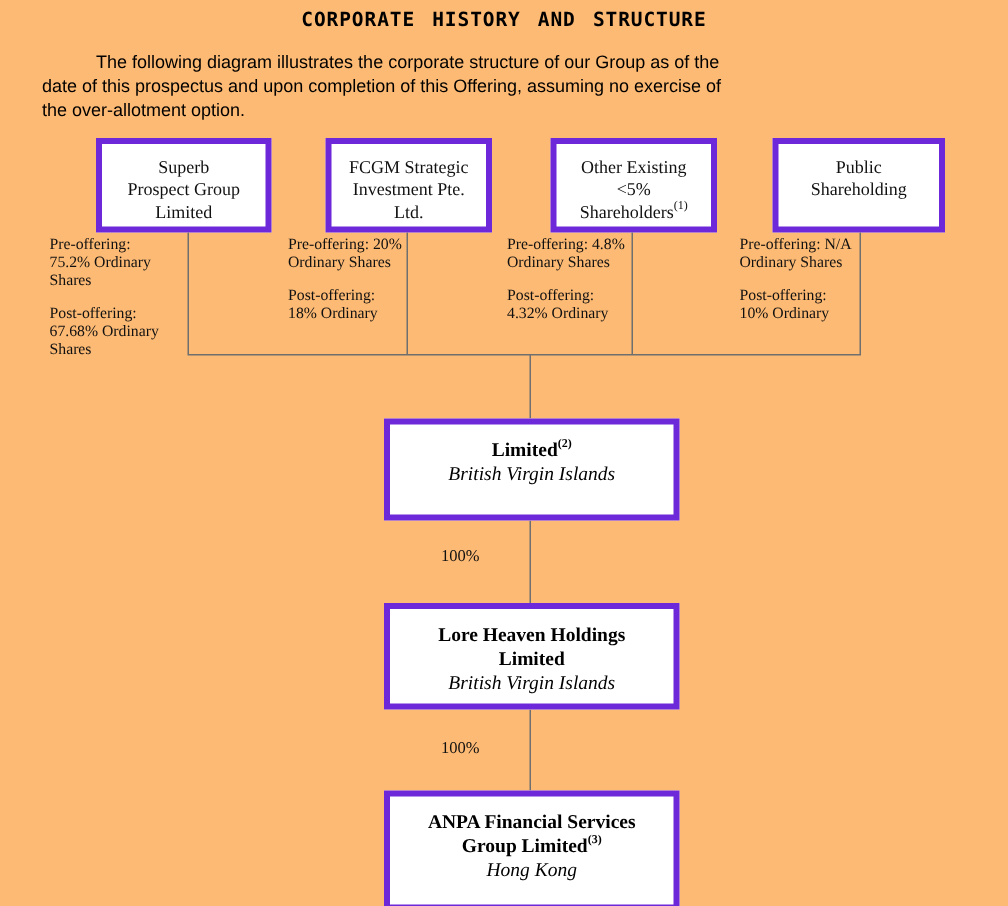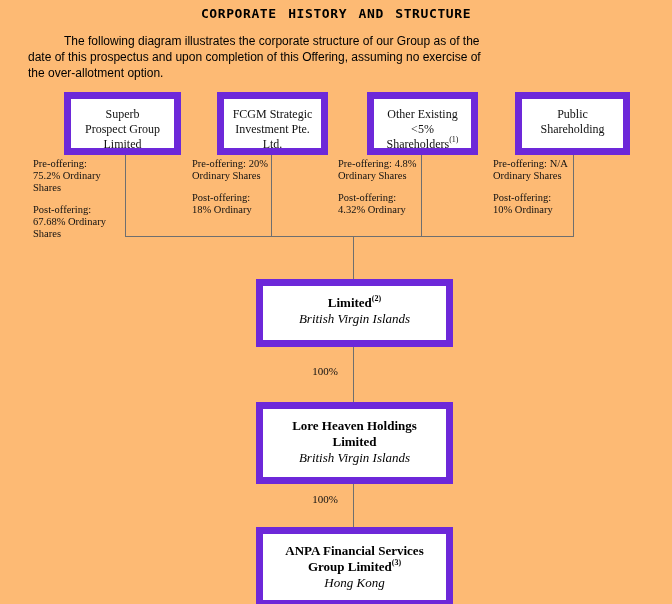--- a/index.html
+++ b/index.html
@@ -21,41 +21,41 @@
   #intro{
     position:absolute;left:28px;top:33px;width:620px;
     font-family:Liberation Sans, sans-serif;
     font-size:12px;line-height:16px;color:#000;
   }
   #intro .iline{white-space:nowrap;}
   #intro .indent{text-indent:36px;}
   
   .box{
     position:absolute;box-sizing:border-box;
-    border:7px solid #6d28d9;background:#fff;
+    border:4px solid #6d28d9;background:#fff;
     text-align:center;
     font-family:"Liberation Serif","DejaVu Serif",serif;
   }
   .topbox{font-size:12px;line-height:15px;padding-top:8px;color:#111;}
   .subbox{font-size:13px;line-height:16px;padding-top:9px;color:#000;}
   .subbox .bname{font-weight:bold;}
   .subbox .jur{font-style:italic;}
   .holding{
     position:absolute;
     font-family:"Liberation Serif","DejaVu Serif",serif;
     font-size:10.5px;line-height:12px;color:#111;
     white-space:nowrap;
   }
   .holding .post{margin-top:10px;}
   .vline,.hline{position:absolute;background:#6f6f6f;}
   .vline{width:1px;}
   .hline{height:1px;}
   .pctlabel{
     position:absolute;left:294px;width:44px;
-    text-align:right;
+    text-align:left;
     font-family:"Liberation Serif","DejaVu Serif",serif;
     font-size:11px;color:#111;
   }
   sup{
     font-size:8px;line-height:0;
     position:relative;top:-1px;
   }
 </style>
 </head>
 <body>
@@ -150,21 +150,21 @@
     <div class="vline" style="left:353px;top:473px;height:54px;"></div>
 
     <div class="pctlabel" style="top:365px;">100%</div>
     <div class="pctlabel" style="top:493px;">100%</div>
 
     <div class="box subbox" style="left:256px;top:279px;width:197px;height:68px;">
       <div class="bname"><span>Limited</span><sup>(2)</sup></div>
       <div class="jur">British Virgin Islands</div>
     </div>
 
-    <div class="box subbox" style="left:256px;top:402px;width:197px;height:82px;">
+    <div class="box subbox" style="left:256px;top:402px;width:197px;height:71px;">
       <div class="bname">Lore Heaven Holdings</div>
       <div class="bname">Limited</div>
       <div class="jur">British Virgin Islands</div>
     </div>
 
     <div class="box subbox" style="left:256px;top:527px;width:197px;height:80px;">
       <div class="bname">ANPA Financial Services</div>
       <div class="bname"><span>Group Limited</span><sup>(3)</sup></div>
       <div class="jur">Hong Kong</div>
     </div>

